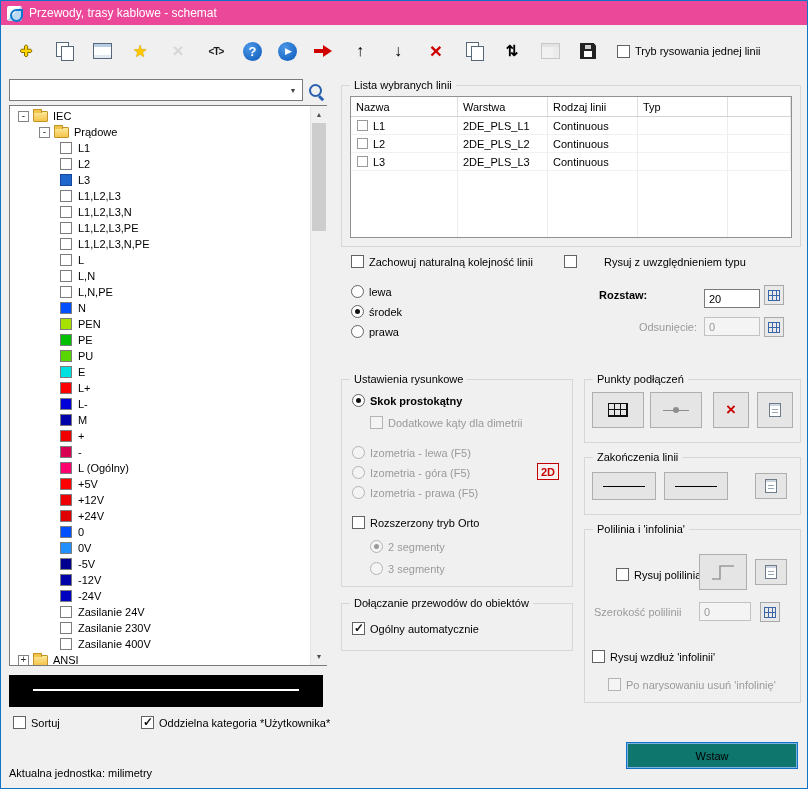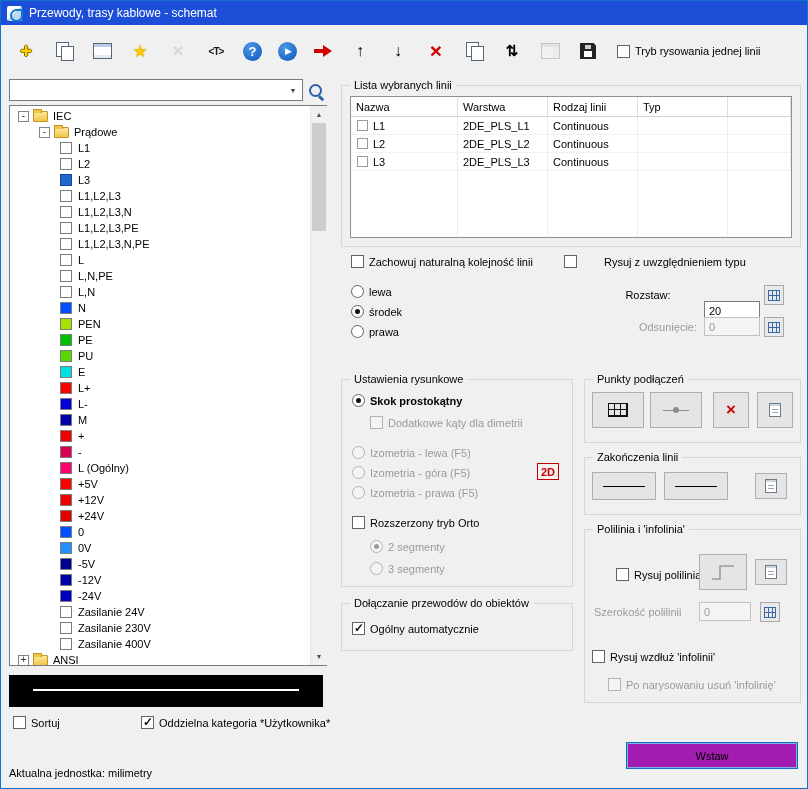--- a/index.html
+++ b/index.html
@@ -1,20 +1,20 @@
 <!DOCTYPE html>
 <html><head>
 <meta charset="utf-8">
 <style>
   * { box-sizing: border-box; margin:0; padding:0; }
   body { margin:0; background:#9a9a9a; font-family:"Liberation Sans", sans-serif; }
   .window { position:relative; width:808px; height:789px; background:#f0f0f0; border:1px solid #0f74c8; overflow:hidden; font-size:11px; color:#000; }
 
   
-  .titlebar { position:absolute; left:0; top:0; width:100%; height:24px; background:#1d4ed8; color:#fff; display:flex; align-items:center; gap:7px; padding-left:6px; }
+  .titlebar { position:absolute; left:0; top:0; width:100%; height:24px; background:#ec4899; color:#fff; display:flex; align-items:center; gap:7px; padding-left:6px; }
   .titlebar .ttl { font-size:12px; }
   .appicon { width:15px; height:15px; background:linear-gradient(135deg,#ffffff 0 48%, #bcd9f2 48% 100%); border-radius:2px; position:relative; }
   .appicon::after { content:""; position:absolute; left:3px; top:3px; width:9px; height:9px; border:2px solid #0b79d0; border-radius:50% 0 50% 50%; }
 
   
   .toolbar { position:absolute; left:0; top:34px; width:100%; height:32px; display:flex; align-items:center; padding-left:14px; }
   .tb-icons { display:flex; align-items:center; }
   .tb { width:22px; height:22px; margin-right:16px; display:flex; align-items:center; justify-content:center; position:relative; cursor:pointer; }
   .tb.dis { opacity:.45; filter:grayscale(1); }
   [data-name="add-icon"]::before { content:"+"; font-size:20px; font-weight:bold; color:#ffd400; text-shadow:-1px 0 #8a7000, 0 1px #8a7000, 1px 0 #8a7000, 0 -1px #8a7000; line-height:18px; }
@@ -107,21 +107,21 @@
                  repeating-linear-gradient(to bottom, #111 0 1px, transparent 1px 6px); }
   .icon-pointline { width:26px; height:7px; position:relative; }
   .icon-pointline::before { content:""; position:absolute; left:0; right:0; top:3px; height:1px; background:#8d8d8d; }
   .icon-pointline::after { content:""; position:absolute; left:10px; top:0; width:6px; height:6px; border-radius:50%; background:#8d8d8d; }
   .icon-redx { color:#d00000; font-size:17px; font-weight:bold; }
   .icon-sheet { width:12px; height:14px; background:#fff; border:1px solid #6e7b88; box-shadow: inset 0 2px 0 #cdd6df; position:relative; }
   .icon-sheet::after { content:""; position:absolute; left:2px; top:5px; right:2px; height:6px;
      background: repeating-linear-gradient(to bottom, #9aa6b2 0 1px, transparent 1px 3px); }
   .icon-hline { width:42px; height:1px; background:#000; }
 
-  .wstaw { position:absolute; left:625px; top:741px; width:172px; height:27px; background:#a21caf; border:1px solid #0f6fc5; box-shadow: inset 0 0 0 1px #7fb2e4; font-size:11px; display:flex; align-items:center; justify-content:center; cursor:pointer; font-family:"Liberation Sans",sans-serif; }
+  .wstaw { position:absolute; left:625px; top:741px; width:172px; height:27px; background:#0f766e; border:1px solid #0f6fc5; box-shadow: inset 0 0 0 1px #7fb2e4; font-size:11px; display:flex; align-items:center; justify-content:center; cursor:pointer; font-family:"Liberation Sans",sans-serif; }
 </style>
 </head>
 <body>
 
 <div class="window" data-name="wires-dialog">
 
   <div class="titlebar" data-name="titlebar">
     <span class="appicon" data-name="app-icon"></span>
     <span class="ttl" data-name="window-title">Przewody, trasy kablowe - schemat</span>
   </div>
@@ -197,25 +197,25 @@
       <div class="trow" data-name="tree-item" style="padding-left: 50px;">
         <span class="cbox" data-name="wire-color-checkbox" style="background: rgb(255, 255, 255);"></span>
         <span class="lbl" data-name="tree-item-label">L1,L2,L3,N,PE</span>
       </div>
       <div class="trow" data-name="tree-item" style="padding-left: 50px;">
         <span class="cbox" data-name="wire-color-checkbox" style="background: rgb(255, 255, 255);"></span>
         <span class="lbl" data-name="tree-item-label">L</span>
       </div>
       <div class="trow" data-name="tree-item" style="padding-left: 50px;">
         <span class="cbox" data-name="wire-color-checkbox" style="background: rgb(255, 255, 255);"></span>
+        <span class="lbl" data-name="tree-item-label">L,N</span>
+      </div>
+      <div class="trow" data-name="tree-item" style="padding-left: 50px;">
+        <span class="cbox" data-name="wire-color-checkbox" style="background: rgb(255, 255, 255);"></span>
         <span class="lbl" data-name="tree-item-label">L,N,PE</span>
-      </div>
-      <div class="trow" data-name="tree-item" style="padding-left: 50px;">
-        <span class="cbox" data-name="wire-color-checkbox" style="background: rgb(255, 255, 255);"></span>
-        <span class="lbl" data-name="tree-item-label">L,N</span>
       </div>
       <div class="trow" data-name="tree-item" style="padding-left: 50px;">
         <span class="cbox" data-name="wire-color-checkbox" style="background: rgb(0, 80, 255);"></span>
         <span class="lbl" data-name="tree-item-label">N</span>
       </div>
       <div class="trow" data-name="tree-item" style="padding-left: 50px;">
         <span class="cbox" data-name="wire-color-checkbox" style="background: rgb(168, 224, 0);"></span>
         <span class="lbl" data-name="tree-item-label">PEN</span>
       </div>
       <div class="trow" data-name="tree-item" style="padding-left: 50px;">
@@ -392,22 +392,22 @@
   </label>
   <label class="rad abs" style="left:350px; top:304px;" data-name="align-center-radio">
     <input type="radio" name="align" checked="" data-name="align-center-radio-input" style="">
     <span data-name="align-center-label">środek</span>
   </label>
   <label class="rad abs" style="left:350px; top:324px;" data-name="align-right-radio">
     <input type="radio" name="align" data-name="align-right-radio-input" style="">
     <span data-name="align-right-label">prawa</span>
   </label>
 
-  <div class="txt abs" style="left:598px; top:288px; width:98px; text-align:center; font-weight:normal;" data-name="spacing-label">Rozstaw:</div>
-  <input class="textbox" style="left: 703px; top: 300px; width: 56px;" data-name="spacing-input" value="20">
+  <div class="txt abs" style="left:598px; top:288px; width:98px; text-align:left; font-weight:bold;" data-name="spacing-label">Rozstaw:</div>
+  <input class="textbox" style="left: 703px; top: 288px; width: 56px;" data-name="spacing-input" value="20">
   <div class="pickbtn" style="left:763px; top:284px;" data-name="spacing-pick-button">
       <span class="g" data-name="pick-grid-icon"></span>
     </div>
 
   <div class="txt abs dis-lbl" style="left:598px; top:320px; width:98px; text-align:right;" data-name="offset-label">Odsunięcie:</div>
   <input class="textbox" style="left: 703px; top: 316px; width: 56px;" disabled="" data-name="offset-input" value="0">
   <div class="pickbtn" style="left:763px; top:316px;" data-name="offset-pick-button">
       <span class="g" data-name="pick-grid-icon"></span>
     </div>
 

